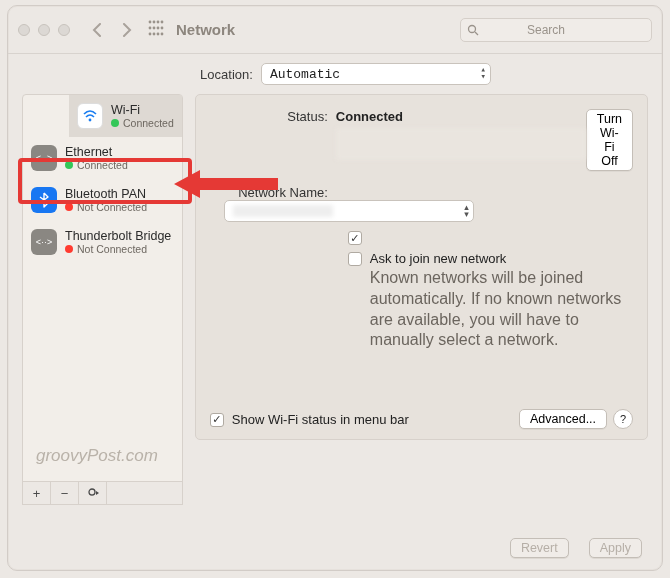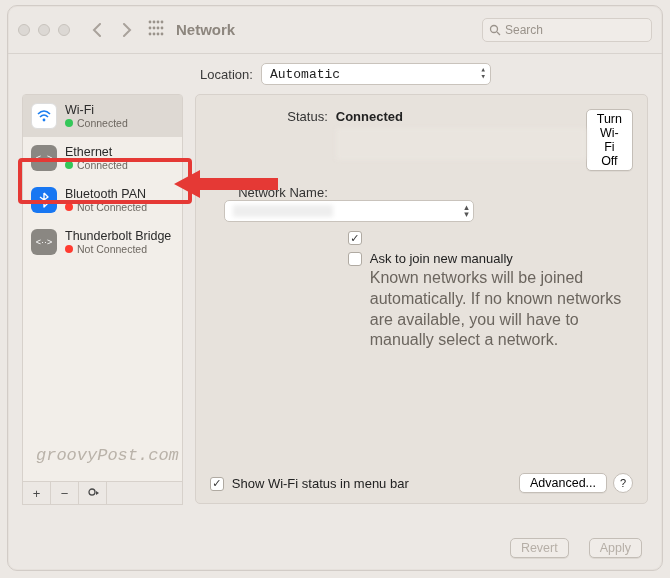--- a/index.html
+++ b/index.html
@@ -34,43 +34,44 @@
   .traffic { display:flex; gap:8px; margin-right:12px; }
   .tl { width:12px; height:12px; border-radius:50%; background:#dcd8d4; border:1px solid #c8c3bd;}
   .navbtn {
     width:26px; height:26px; display:flex; align-items:center; justify-content:center;
     color:#a9a29b; font-size:15px; margin:0 2px;
   }
   .grid-icon { margin:0 6px; color:#9a938b;}
   .title { font-size:15px; font-weight:600; color:#8d867e; margin-left:6px; }
   .spacer { flex:1; }
   .search {
-    width:170px; height:24px; border:1px solid #d5cfc9; border-radius:5px;
+    width:192px; height:24px; border:1px solid #d5cfc9; border-radius:5px;
     background:#f0ece8; display:flex; align-items:center; padding:0 6px; color:#9a938b;
     font-size:12px;
+    gap:44px;
   }
   .search svg { margin-right:4px; }
   
   .locrow { display:flex; align-items:center; justify-content:center; gap:8px; height:40px; }
   .locrow label { color:#3a3a3a;padding-left:21px; }
   .select {
     background:#fff; border:1px solid #c9c3bc; border-radius:5px; height:22px;
     display:flex; align-items:center; padding:0 18px 0 8px; position:relative; min-width:230px;font-family:Liberation Mono, monospace;
   }
   .select .arrows { position:absolute; right:4px; top:50%; transform:translateY(-50%); font-size:9px; line-height:7px; color:#555;}
   
   .main { display:flex; padding:0 14px 0 14px; gap:12px; }
   .sidebar {
     width:178px; background:#f2eee9; border:1px solid #d7d1cb; border-radius:4px 4px 0 0;
     height:388px; position:relative;
   }
   .srow {
     display:flex; align-items:center; gap:8px; padding:6px 8px; height:42px;
   }
-  .srow.sel { background:#ded9d3; }
+  .srow.sel { background:#ded9d3;margin-left:46px; }
   .srow .icon {
     width:26px; height:26px; border-radius:6px; display:flex; align-items:center; justify-content:center;
     flex-shrink:0;
   }
   .wifi-ic { background:#fff; border:1px solid #ddd; color:#1a7df0;}
   .eth-ic, .tb-ic { background:#8a8782; color:#fff;}
   .bt-ic { background:#1877f2; color:#fff;}
   .srow .txt { display:flex; flex-direction:column; line-height:1.15; }
   .srow .name { font-size:12.5px; color:#2a2a2a;}
   .srow .status { font-size:10.5px; color:#6d6760; display:flex; align-items:center; gap:4px;}
@@ -81,21 +82,21 @@
     position:absolute; left:-1px; right:-1px; bottom:-24px; height:24px;
     border:1px solid #d7d1cb; border-top:1px solid #d7d1cb;
     background:#ece8e4; display:flex; align-items:center;
   }
   .toolbar .tb {
     width:28px; height:100%; display:flex; align-items:center; justify-content:center;
     border-right:1px solid #d7d1cb; color:#4a4a4a; font-size:13px;
   }
   .content {
     flex:1; background:#e7e2dc; border:1px solid #d7d1cb; border-radius:5px;
-    height:410px; padding:14px 14px 10px 28px; position:relative;
+    height:346px; padding:14px 14px 10px 28px; position:relative;
   }
   .row { display:flex; align-items:flex-start; margin-bottom:8px; }
   .lbl { width:112px; text-align:right; padding-right:8px; color:#333;}
   .val { flex:1; }
   .bold { font-weight:600; }
   .btn {
     background:#fff; border:1px solid #c4beb7; border-radius:5px; padding:2px 10px;
     font-size:12.5px; box-shadow:0 1px 0 #ddd8d2;
   }
   .blur {
@@ -123,21 +124,21 @@
   .helpbtn { width:20px;height:20px;border:1px solid #c4beb7;border-radius:50%;background:#fff;display:flex;align-items:center;justify-content:center;font-size:11px;margin-left:6px;}
   
   .highlight {
     position:absolute; left:18px; top:158px; width:174px; height:46px;
     border:4px solid #e53935; border-radius:4px; pointer-events:none;
   }
   .arrow {
     position:absolute; left:174px; top:164px; pointer-events:none;
   }
   .watermark {
-    position:absolute; left:28px; top:440px; font-family:Liberation Mono, monospace;
+    position:absolute; left:28px; top:440px; font-family:Liberation Sans, sans-serif;
     font-style:italic; color:#b9b2a9; font-size:17px;
   }
   .footer {
     position:absolute; right:20px; bottom:12px; display:flex; gap:20px;
   }
   .footer .btn { color:#b6afa7; background:#f0ece8;}
 </style>
 </head>
 <body>
 
@@ -291,21 +292,21 @@
           </div>
         </div>
       </div>
 
       <div class="chkrow">
         <div class="chk checked"></div>
       </div>
       <div class="chkrow" style="align-items:flex-start;">
         <div class="chk"></div>
         <div>
-          <div>Ask to join new manually</div>
+          <div>Ask to join new network</div>
           <div class="helptext">Known networks will be joined automatically. If no known networks are available, you will have to manually select a network.</div>
         </div>
       </div>
 
       <div class="bottomrow">
         <div class="chk checked"></div>
         <div style="margin-left:8px;flex:1;">Show Wi-Fi status in menu bar</div>
         <button class="btn">Advanced...</button>
         <div class="helpbtn">?</div>
       </div>

